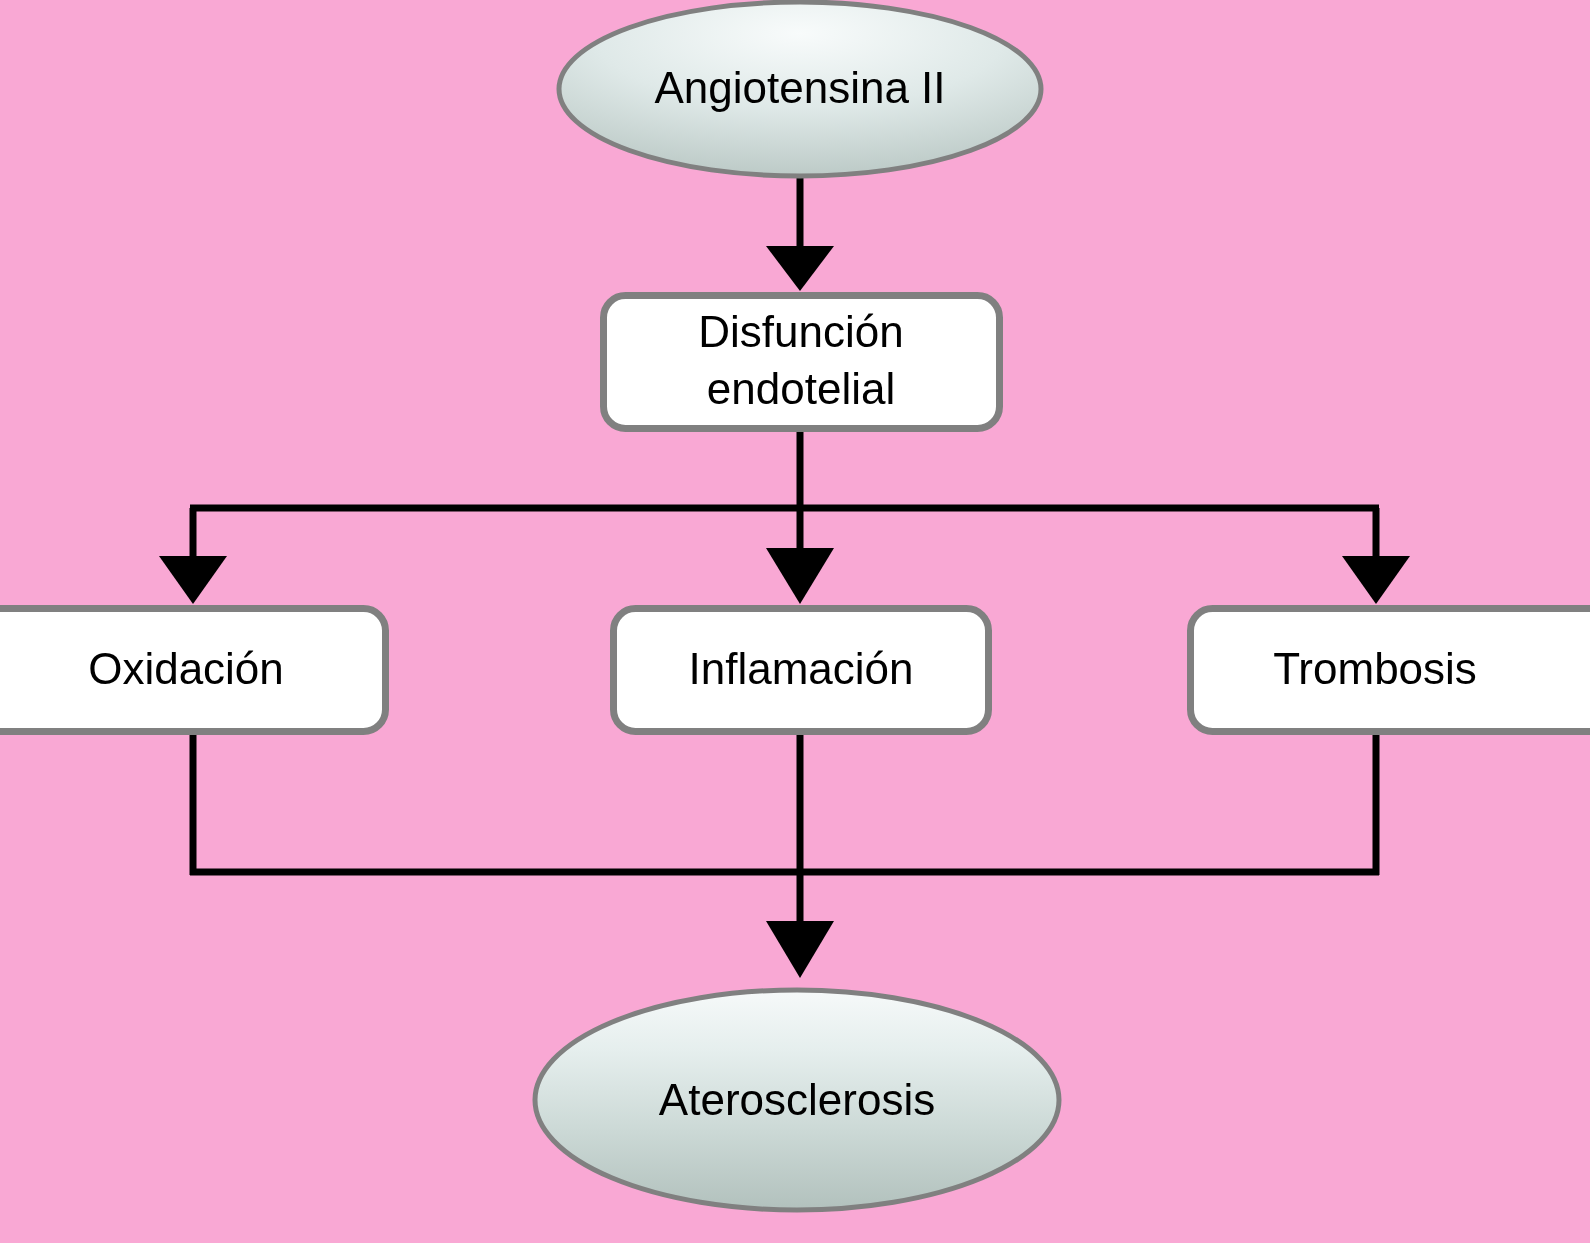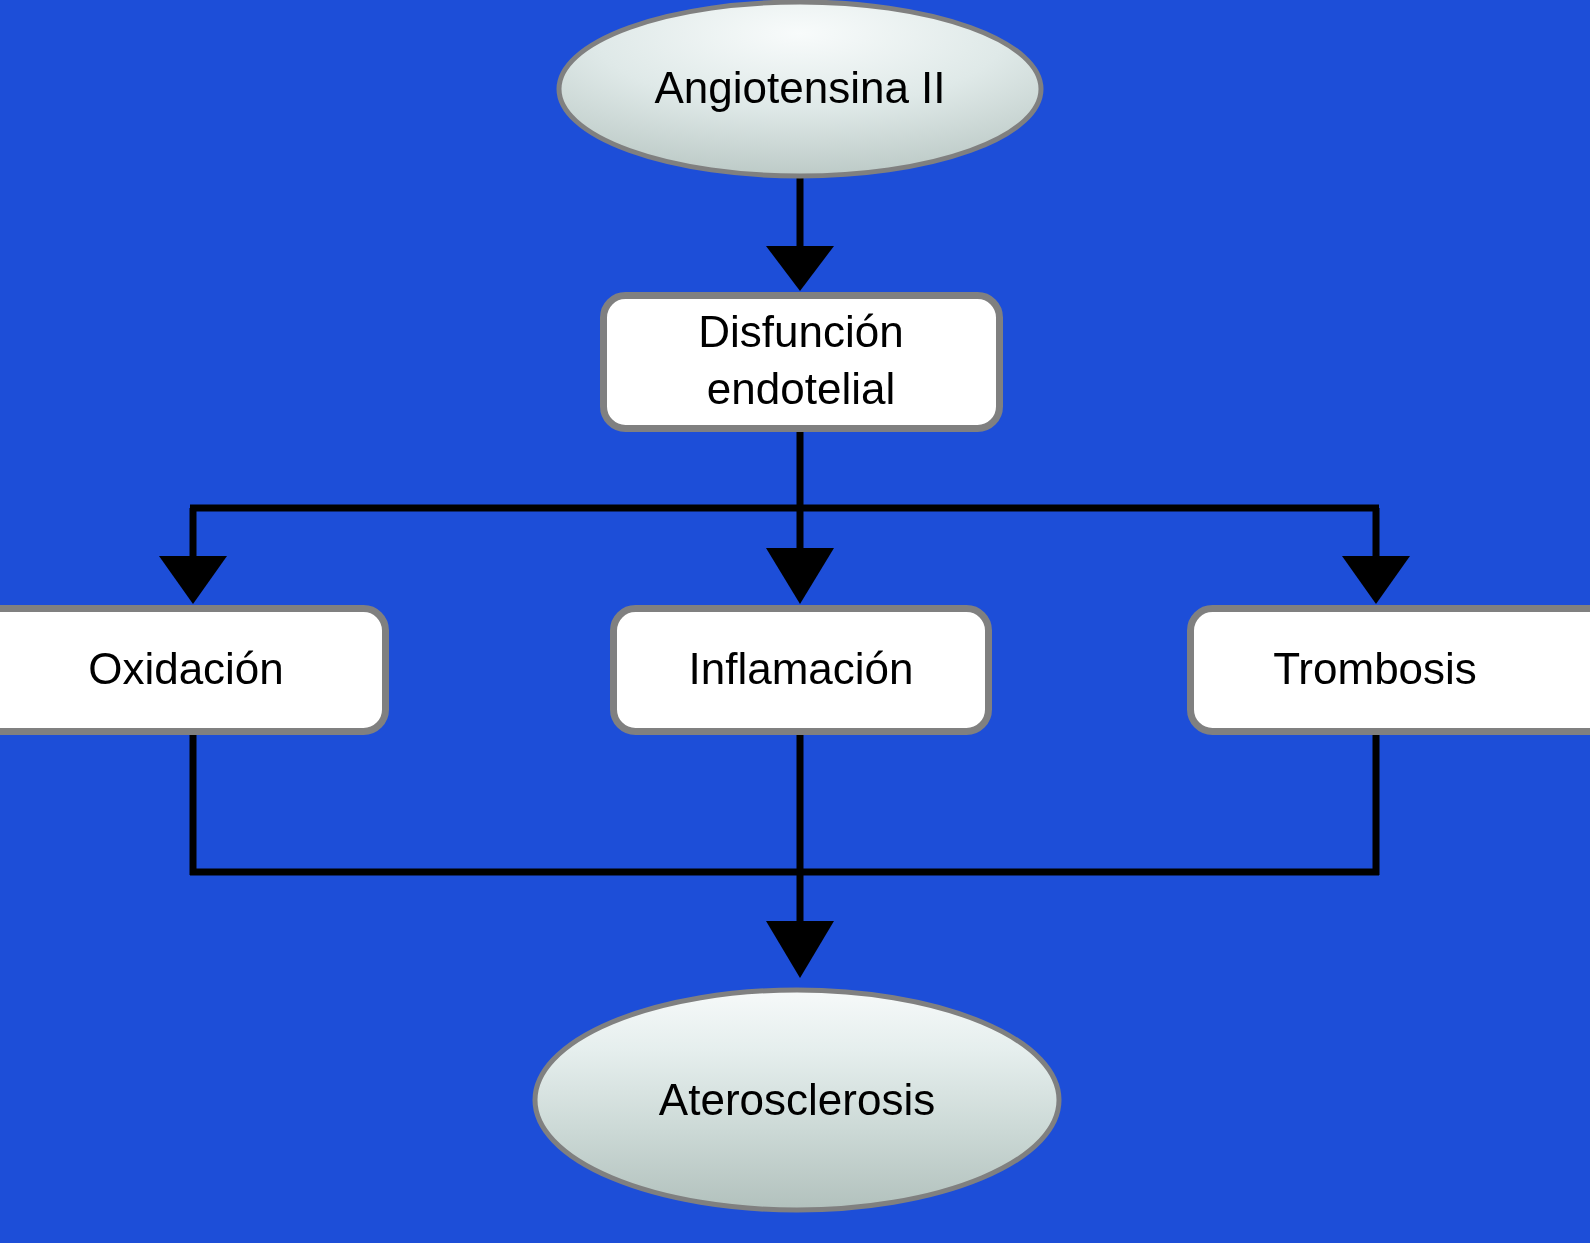--- a/index.html
+++ b/index.html
@@ -10,21 +10,21 @@
   body {
     width: 1590px;
     height: 1243px;
     overflow: hidden;
     font-family: "Liberation Sans", sans-serif;
   }
   #diagram-root {
     position: relative;
     width: 1590px;
     height: 1243px;
-    background: #1d4ed8;
+    background: #f9a8d4;
   }
   svg.flow {
     display: block;
     width: 1590px;
     height: 1243px;
   }
   .node-label {
     font-family: "Liberation Sans", sans-serif;
     font-size: 44px;
     fill: #000000;

